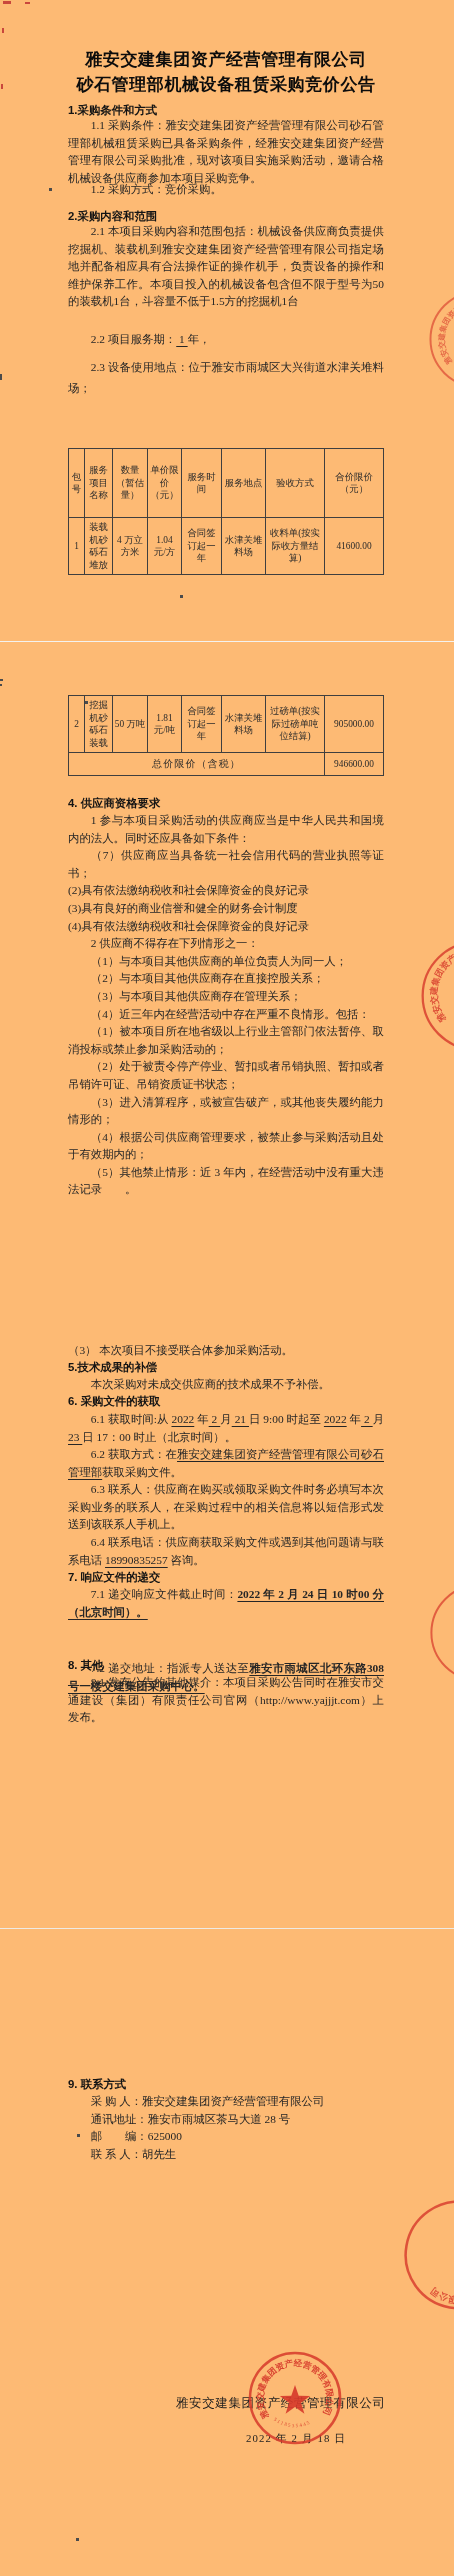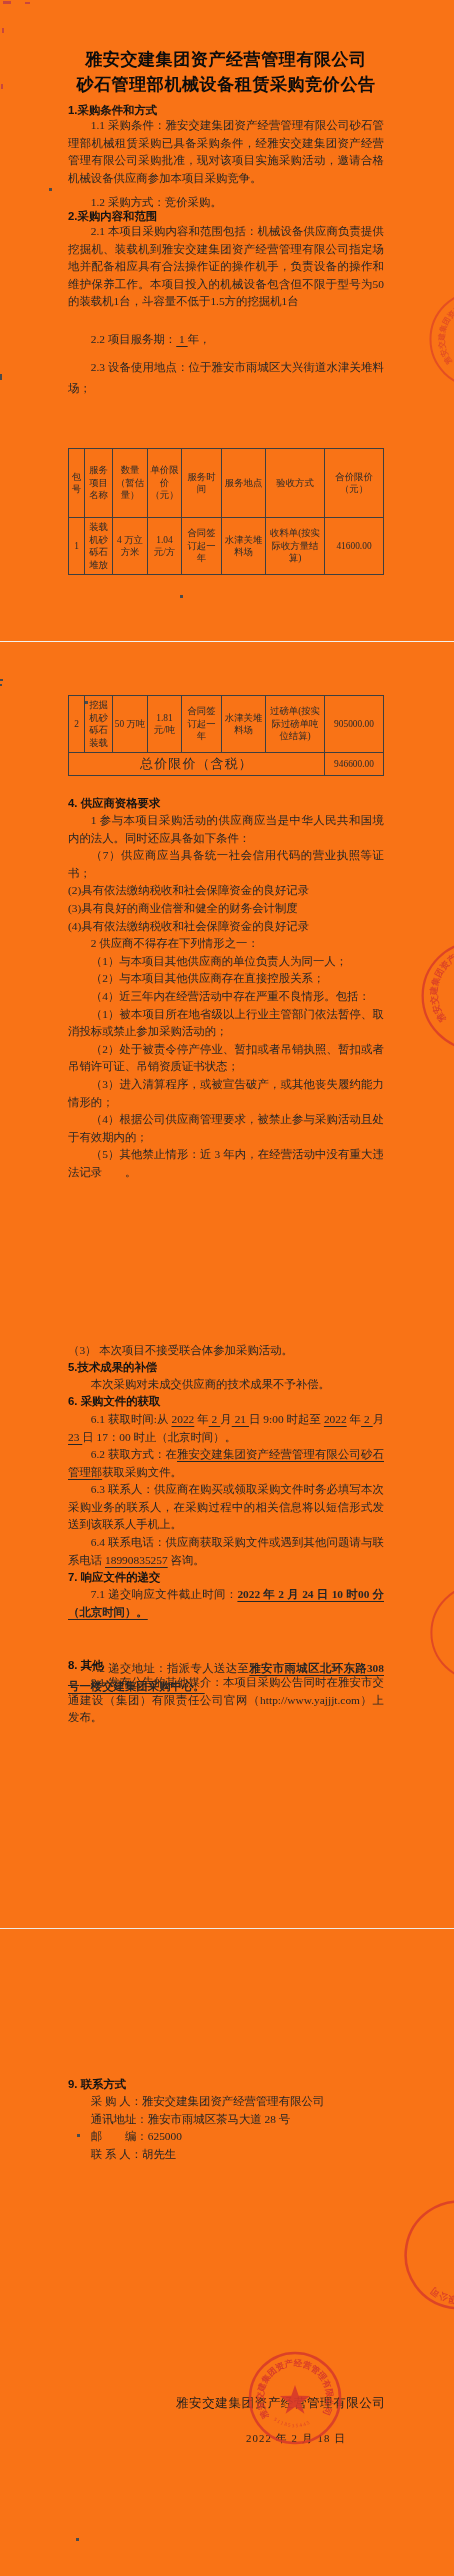--- a/index.html
+++ b/index.html
@@ -1,16 +1,16 @@
 <!DOCTYPE html>
 <html style="font-size:9px"><head>
 <meta charset="utf-8">
 <style>
   html,body{margin:0;padding:0;background:#888;}
-  .doc{position:relative;width:455px;height:2576px;background:#f97316;overflow:hidden;
+  .doc{position:relative;width:455px;height:2576px;background:#fdba74;overflow:hidden;
        font-family:"Liberation Serif", serif;color:#262626;}
   .content{position:absolute;left:68px;top:0;width:316px;height:100%;}
   .blk{position:absolute;left:0;right:0;}
   .title{font-family:"Liberation Sans",sans-serif;font-weight:800;font-size:17px;
          line-height:24.5px;text-align:center;color:#0c0c0c;letter-spacing:0.6px;}
   .h{font-family:"Liberation Sans",sans-serif;font-weight:bold;font-size:11.4px;
      line-height:15px;color:#141414;}
   .p{font-size:11.4px;line-height:17.6px;text-align:justify;color:#262626;}
   .p.lh36{line-height:20.5px;}
   .i2{text-indent:2em;}
@@ -53,21 +53,21 @@
 
   <div class="content">
 
     <div class="blk title" style="top:48px">
       <div>雅安交建集团资产经营管理有限公司</div>
       <div>砂石管理部机械设备租赁采购竞价公告</div>
     </div>
 
     <div class="blk h" style="top:103px">1.采购条件和方式</div>
     <div class="blk p i2" style="top:117px">1.1 采购条件：雅安交建集团资产经营管理有限公司砂石管理部机械租赁采购已具备采购条件，经雅安交建集团资产经营管理有限公司采购批准，现对该项目实施采购活动，邀请合格机械设备供应商参加本项目采购竞争。</div>
-    <div class="blk p i2" style="top:194px">1.2 采购方式：竞价采购。</div>
+    <div class="blk p i2" style="top:181px">1.2 采购方式：竞价采购。</div>
 
     <div class="blk h" style="top:209px">2.采购内容和范围</div>
     <div class="blk p i2" style="top:223px">2.1 本项目采购内容和范围包括：机械设备供应商负责提供挖掘机、装载机到雅安交建集团资产经营管理有限公司指定场地并配备相应具有合法操作证的操作机手，负责设备的操作和维护保养工作。本项目投入的机械设备包含但不限于型号为50的装载机1台，斗容量不低于1.5方的挖掘机1台</div>
     <div class="blk p lh36 i2" style="top:329px"><span>2.2 项目服务期：</span><span class="u"> 1 </span><span>年，</span></div>
     <div class="blk p lh36 i2" style="top:357px">2.3 设备使用地点：位于雅安市雨城区大兴街道水津关堆料场；</div>
 
 
     <div class="tblwrap" style="top:448px">
       <table class="tbl">
         <colgroup>
@@ -122,37 +122,38 @@
           <td>2</td>
           <td>挖掘机砂砾石装载</td>
           <td>50 万吨</td>
           <td>1.81 元/吨</td>
           <td>合同签订起一年</td>
           <td>水津关堆料场</td>
           <td>过磅单(按实际过磅单吨位结算)</td>
           <td>905000.00</td>
         </tr>
         <tr style="height:23px">
-          <td colspan="7" style="font-size:13px;letter-spacing:1.1px">总价限价（含税）</td>
+          <td colspan="7" style="font-size:10px;letter-spacing:1.1px">总价限价（含税）</td>
           <td>946600.00</td>
         </tr>
       </tbody>
         </table>
     </div>
 
     <div class="blk h" style="top:796px">4.  供应商资格要求</div>
     <div class="blk" style="top:812px">
       <div class="p i2">1 参与本项目采购活动的供应商应当是中华人民共和国境内的法人。同时还应具备如下条件：</div>
       <div class="p i2">（7）供应商应当具备统一社会信用代码的营业执照等证书；</div>
       <div class="p">(2)具有依法缴纳税收和社会保障资金的良好记录</div>
       <div class="p">(3)具有良好的商业信誉和健全的财务会计制度</div>
       <div class="p">(4)具有依法缴纳税收和社会保障资金的良好记录</div>
       <div class="p i2">2 供应商不得存在下列情形之一：</div>
       <div class="p i2">（1）与本项目其他供应商的单位负责人为同一人；</div>
       <div class="p i2">（2）与本项目其他供应商存在直接控股关系；</div>
+      <div class="p i2">（3）与本项目其他供应商存在管理关系；</div>
       <div class="p i2">（4）近三年内在经营活动中存在严重不良情形。包括：</div>
       <div class="p i2">（1）被本项目所在地省级以上行业主管部门依法暂停、取消投标或禁止参加采购活动的；</div>
       <div class="p i2">（2）处于被责令停产停业、暂扣或者吊销执照、暂扣或者吊销许可证、吊销资质证书状态；</div>
       <div class="p i2">（3）进入清算程序，或被宣告破产，或其他丧失履约能力情形的；</div>
       <div class="p i2">（4）根据公司供应商管理要求，被禁止参与采购活动且处于有效期内的；</div>
       <div class="p i2">（5）其他禁止情形：近 3 年内，在经营活动中没有重大违法记录　　。</div>
     </div>
     <div class="blk p" style="top:1342px">（3）  本次项目不接受联合体参加采购活动。</div>
 
     <div class="blk h" style="top:1360px">5.技术成果的补偿</div>

